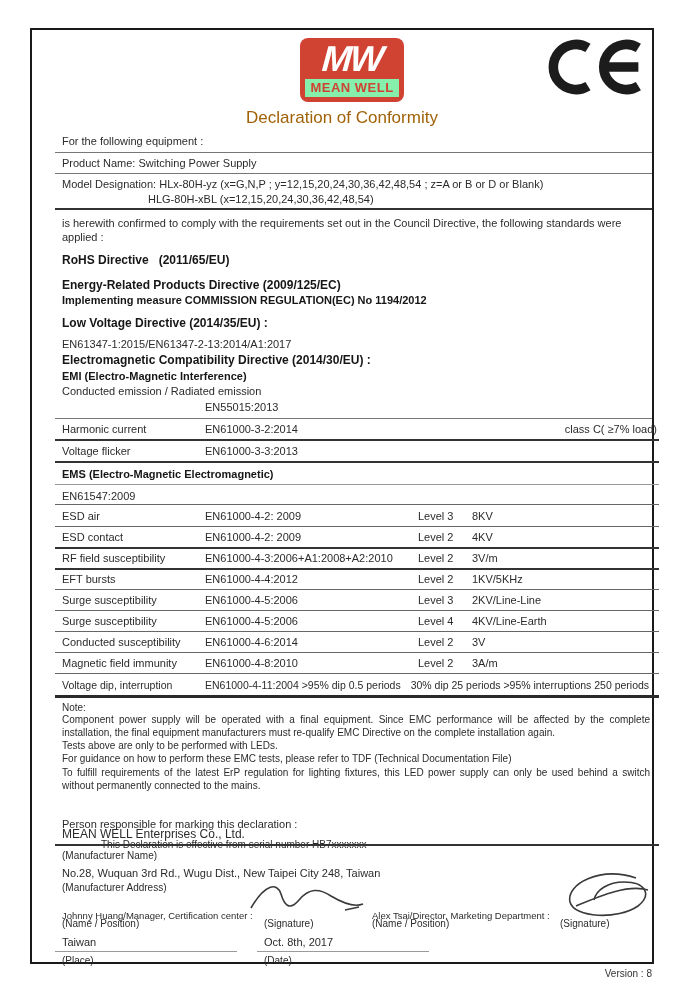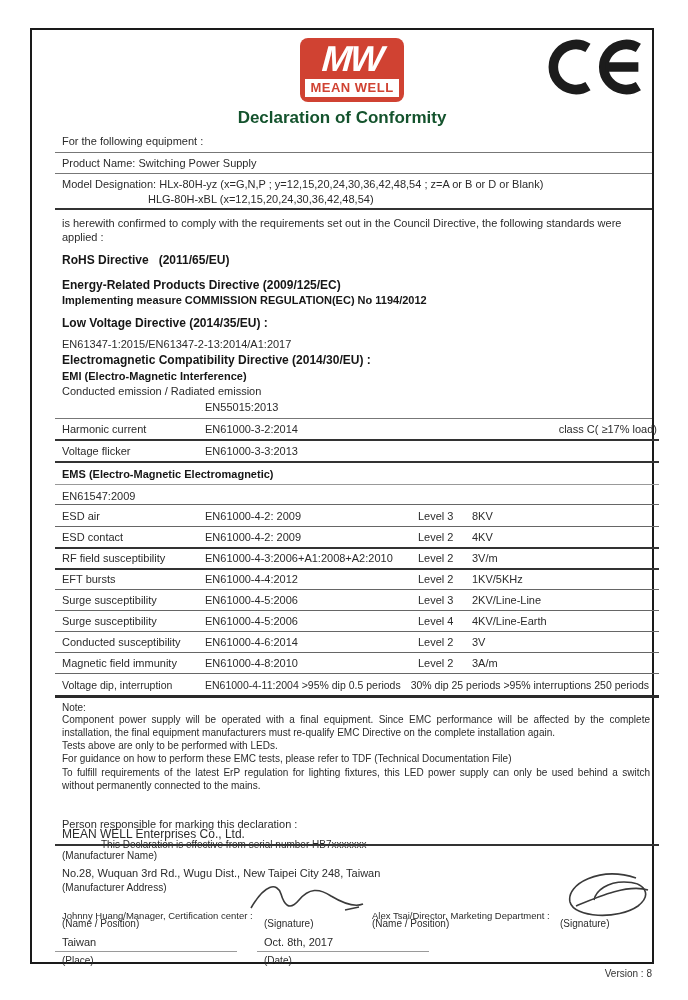--- a/index.html
+++ b/index.html
@@ -20,26 +20,26 @@
   .bold { font-weight:bold; color:#161616; }
   .pre { white-space:pre-wrap; }
 
   
   .mw-logo { position:absolute; left:268px; top:8px; width:104px; height:64px;
     background:var(--brand-red,#d04232); border-radius:8px; }
   .mw-letters { position:absolute; left:0; right:0; top:1px; text-align:center;
     color:#fff; font-weight:bold; font-style:italic; font-size:36px; line-height:40px;
     letter-spacing:-2px; transform:skewX(-4deg); }
   .mw-wordmark { position:absolute; left:5px; right:5px; bottom:5px; height:18px;
-    background:#ffffff; color:var(--brand-red,#d04232); font-weight:bold; font-size:13px;
+    background:#86efac; color:var(--brand-red,#d04232); font-weight:bold; font-size:13px;
     line-height:18px; text-align:center; letter-spacing:0.5px; }
   .ce-mark { position:absolute; left:516px; top:8px; }
 
   .title { position:absolute; left:0; width:100%; top:78px; text-align:center;
-    font-size:17px; font-weight:bold; color:#14532d; }
+    font-size:17px; font-weight:normal; color:#a16207; }
 
   
   .trow { position:absolute; left:23px; width:597px; height:17px; padding-left:7px;
     box-sizing:content-box; display:flex; align-items:flex-start;
     border-bottom:1px solid #666; font-size:11px; line-height:15px; }
   .trow.b2 { border-bottom:2px solid #333; }
   .trow.b3 { border-bottom:3px solid #2a2a2a; }
   .c1 { flex:none; width:143px; }
   .c2 { flex:none; width:213px; }
   .c3 { flex:none; width:54px; }
@@ -88,21 +88,21 @@
     <div class="abs t11" style="left:30px; top:307px;">EN61347-1:2015/EN61347-2-13:2014/A1:2017</div>
     <div class="abs t11 bold" style="left:30px; top:323px; font-size:12px;">Electromagnetic Compatibility Directive (2014/30/EU) :</div>
 
     <div class="abs t11 bold" style="left:30px; top:339px;">EMI (Electro-Magnetic Interference)</div>
     <div class="abs t11" style="left:30px; top:354px;">Conducted emission / Radiated emission</div>
     <div class="abs t11" style="left:173px; top:370px;">EN55015:2013</div>
     <div class="hline" style="top:388px;"></div>
     <div class="trow b2" style="top:392px;">
       <span class="c1">Harmonic current</span>
       <span class="c2">EN61000-3-2:2014</span>
-      <span class="note-right">class C( ≥17% load)</span>
+      <span class="note-right">class C( ≥7% load)</span>
     </div>
     <div class="trow b2" style="top:414px;">
       <span class="c1">Voltage flicker</span>
       <span class="c2">EN61000-3-3:2013</span>
       <span class="note-right"></span>
     </div>
 
     <div class="trow" style="top:437px; border-bottom-color:#999;">
       <span class="bold">EMS (Electro-Magnetic Electromagnetic)</span>
     </div>

